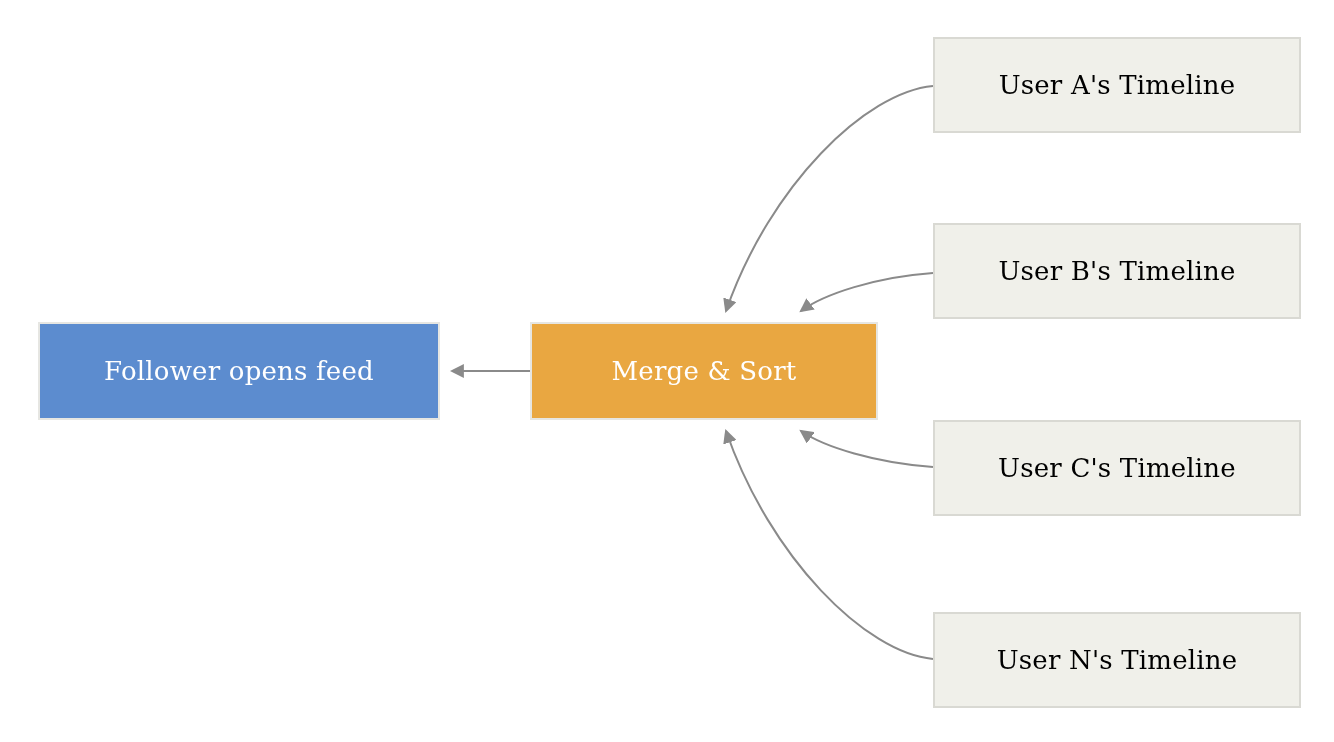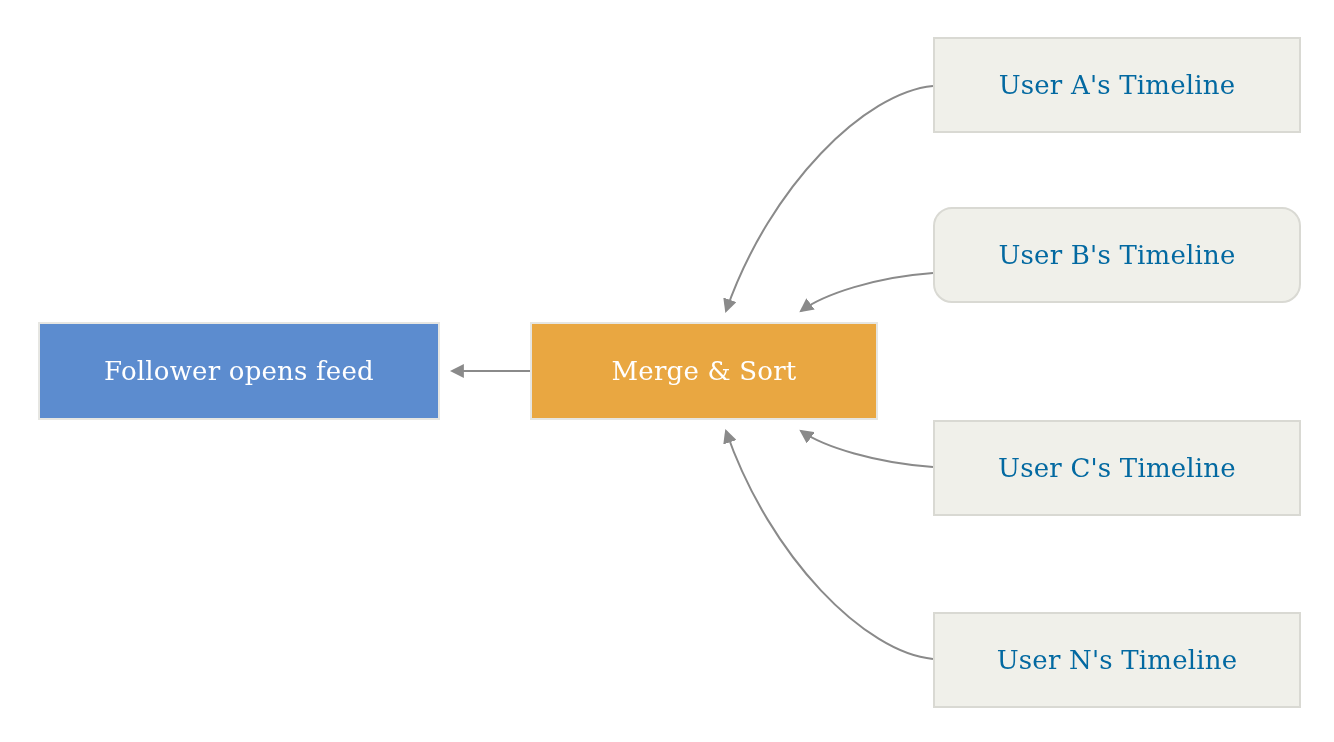--- a/index.html
+++ b/index.html
@@ -50,24 +50,24 @@
     width: 348px;
     height: 98px;
     background: #e9a741;
   }
   .node-timeline {
     left: 933px;
     width: 368px;
     height: 96px;
     background: #f0f0ea;
     border: 2px solid #d9d9d3;
-    color: #0369a1;
+    color: #000000;
   }
   .node-timeline.pos-a { top: 37px; }
-  .node-timeline.pos-b { top: 207px; border-radius: 19px; }
+  .node-timeline.pos-b { top: 223px; }
   .node-timeline.pos-c { top: 420px; }
   .node-timeline.pos-n { top: 612px; }
   .node-label {
     display: inline-block;
   }
 </style>
 </head>
 <body>
 
 <div class="canvas">

